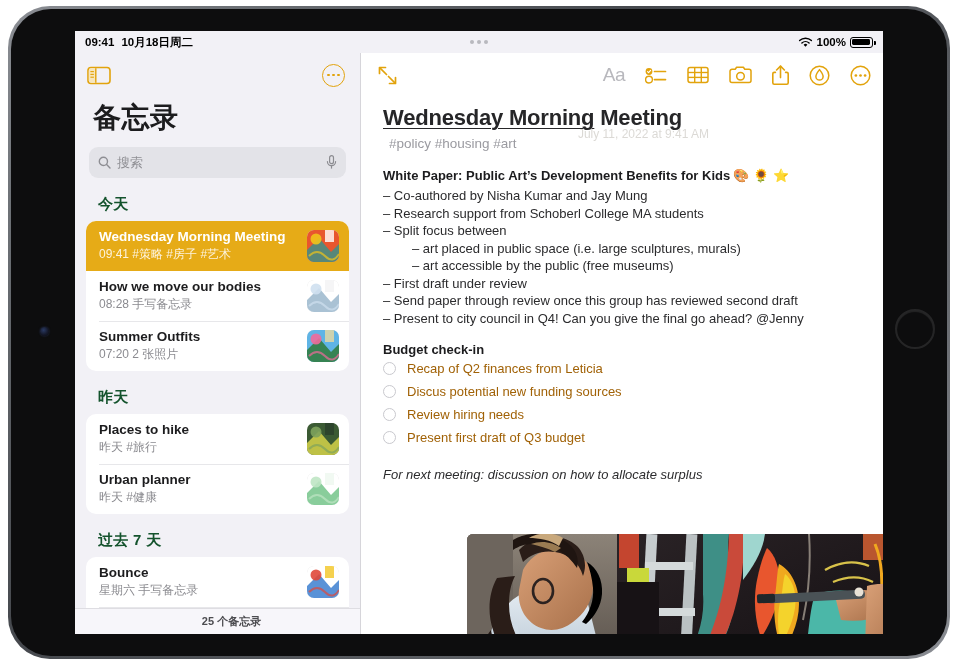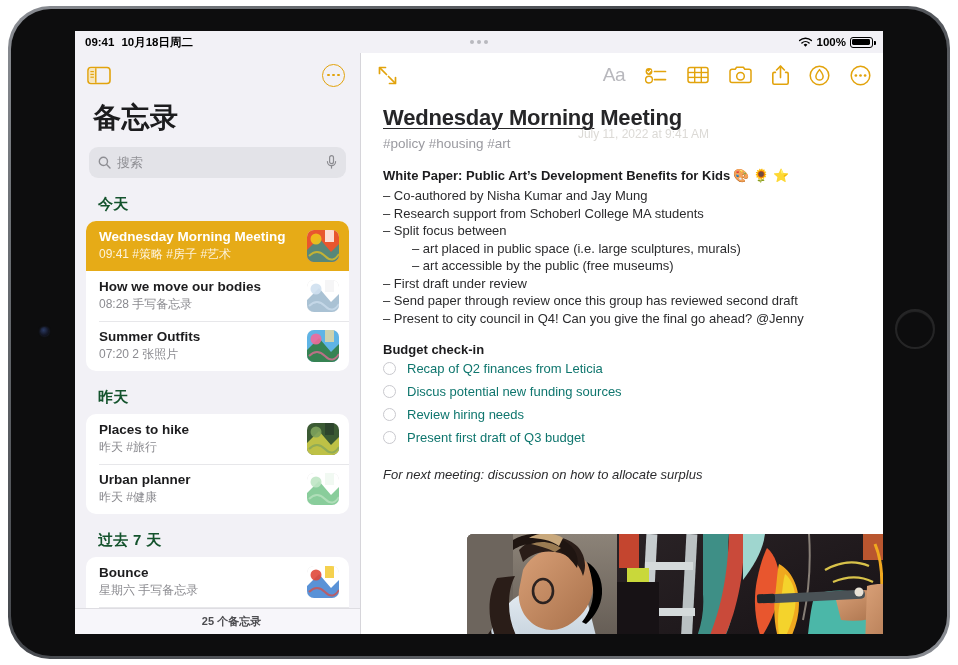--- a/index.html
+++ b/index.html
@@ -145,31 +145,31 @@
     font-size: 12px; color: rgba(190,186,178,.55);
     pointer-events:none;
   }
 
   .ed-body { padding: 8px 20px 0 22px; position: relative; }
   .note-h1 {
     font-size: 22px; font-weight: bold; color: #262628; letter-spacing:-.2px;
     margin-bottom: 5px;
   }
   .note-h1 u { text-decoration: underline; text-decoration-thickness: 1.4px; text-underline-offset: 3px;}
-  .tags { font-size: 13.5px; color: #9a9aa0; margin-bottom: 17px; }
+  .tags { font-size: 13.5px; color: #9a9aa0; margin-bottom: 17px; margin-left: 6px; }
   .bold-line { font-size: 13px; font-weight: bold; color:#1c1c1e; margin-bottom: 4px;}
   .b-line { font-size: 13px; color: #2b2b2d; line-height: 17.5px; }
   .b-line.indent { padding-left: 29px; }
   .spacer { height: 15px; }
   .sec-bold { font-size: 13px; font-weight: bold; color:#1c1c1e; }
   .check-row { display:flex; align-items:center; gap: 11px; height: 23px; }
   .check-circle {
     width: 13px; height: 13px; border-radius:50%; border:1.4px solid #c9c9ce; flex:0 0 13px; cursor:pointer;
   }
-  .check-lbl { font-size: 13px; color: #0f766e; }
+  .check-lbl { font-size: 13px; color: #a16207; }
   .italic-line { font-size: 13px; font-style: italic; color:#2b2b2d; margin-top: 18px;}
 
   .photo {
     position: absolute; left: 392px; top: 503px; width: 448px; height: 130px;
     border-radius: 6px 6px 0 0; overflow: hidden;
   }
 </style>
 </head>
 <body>
 

